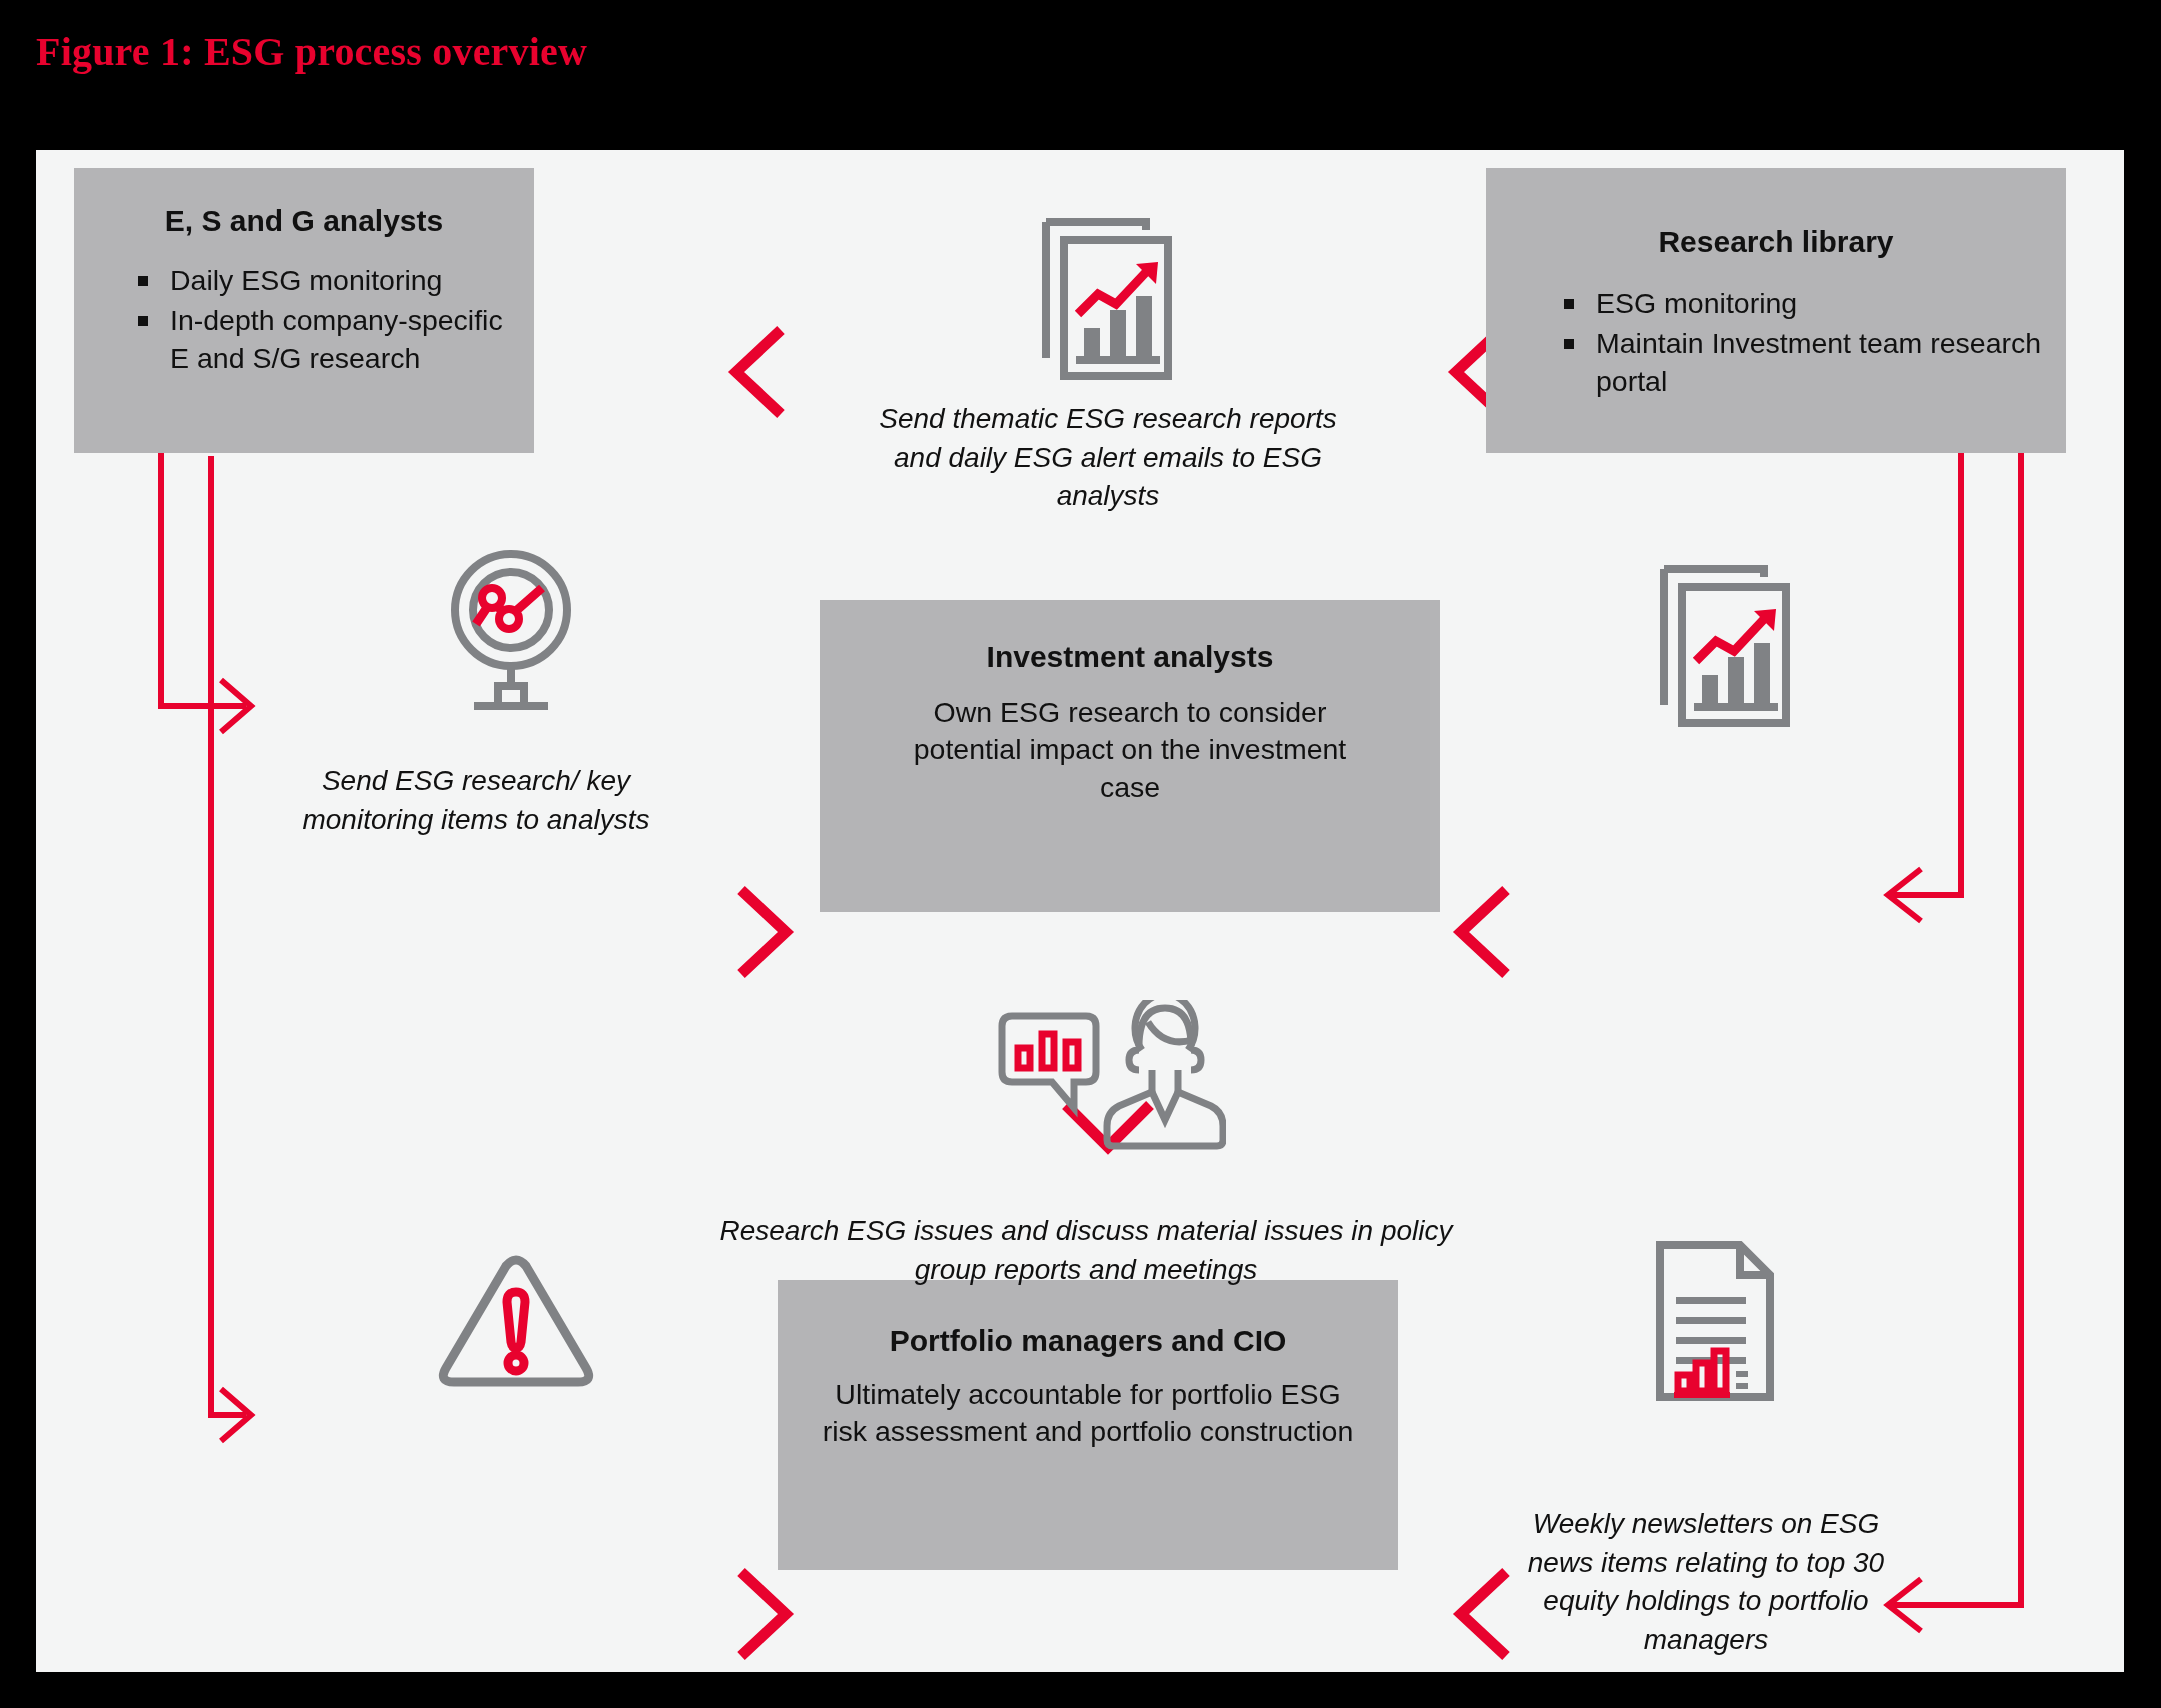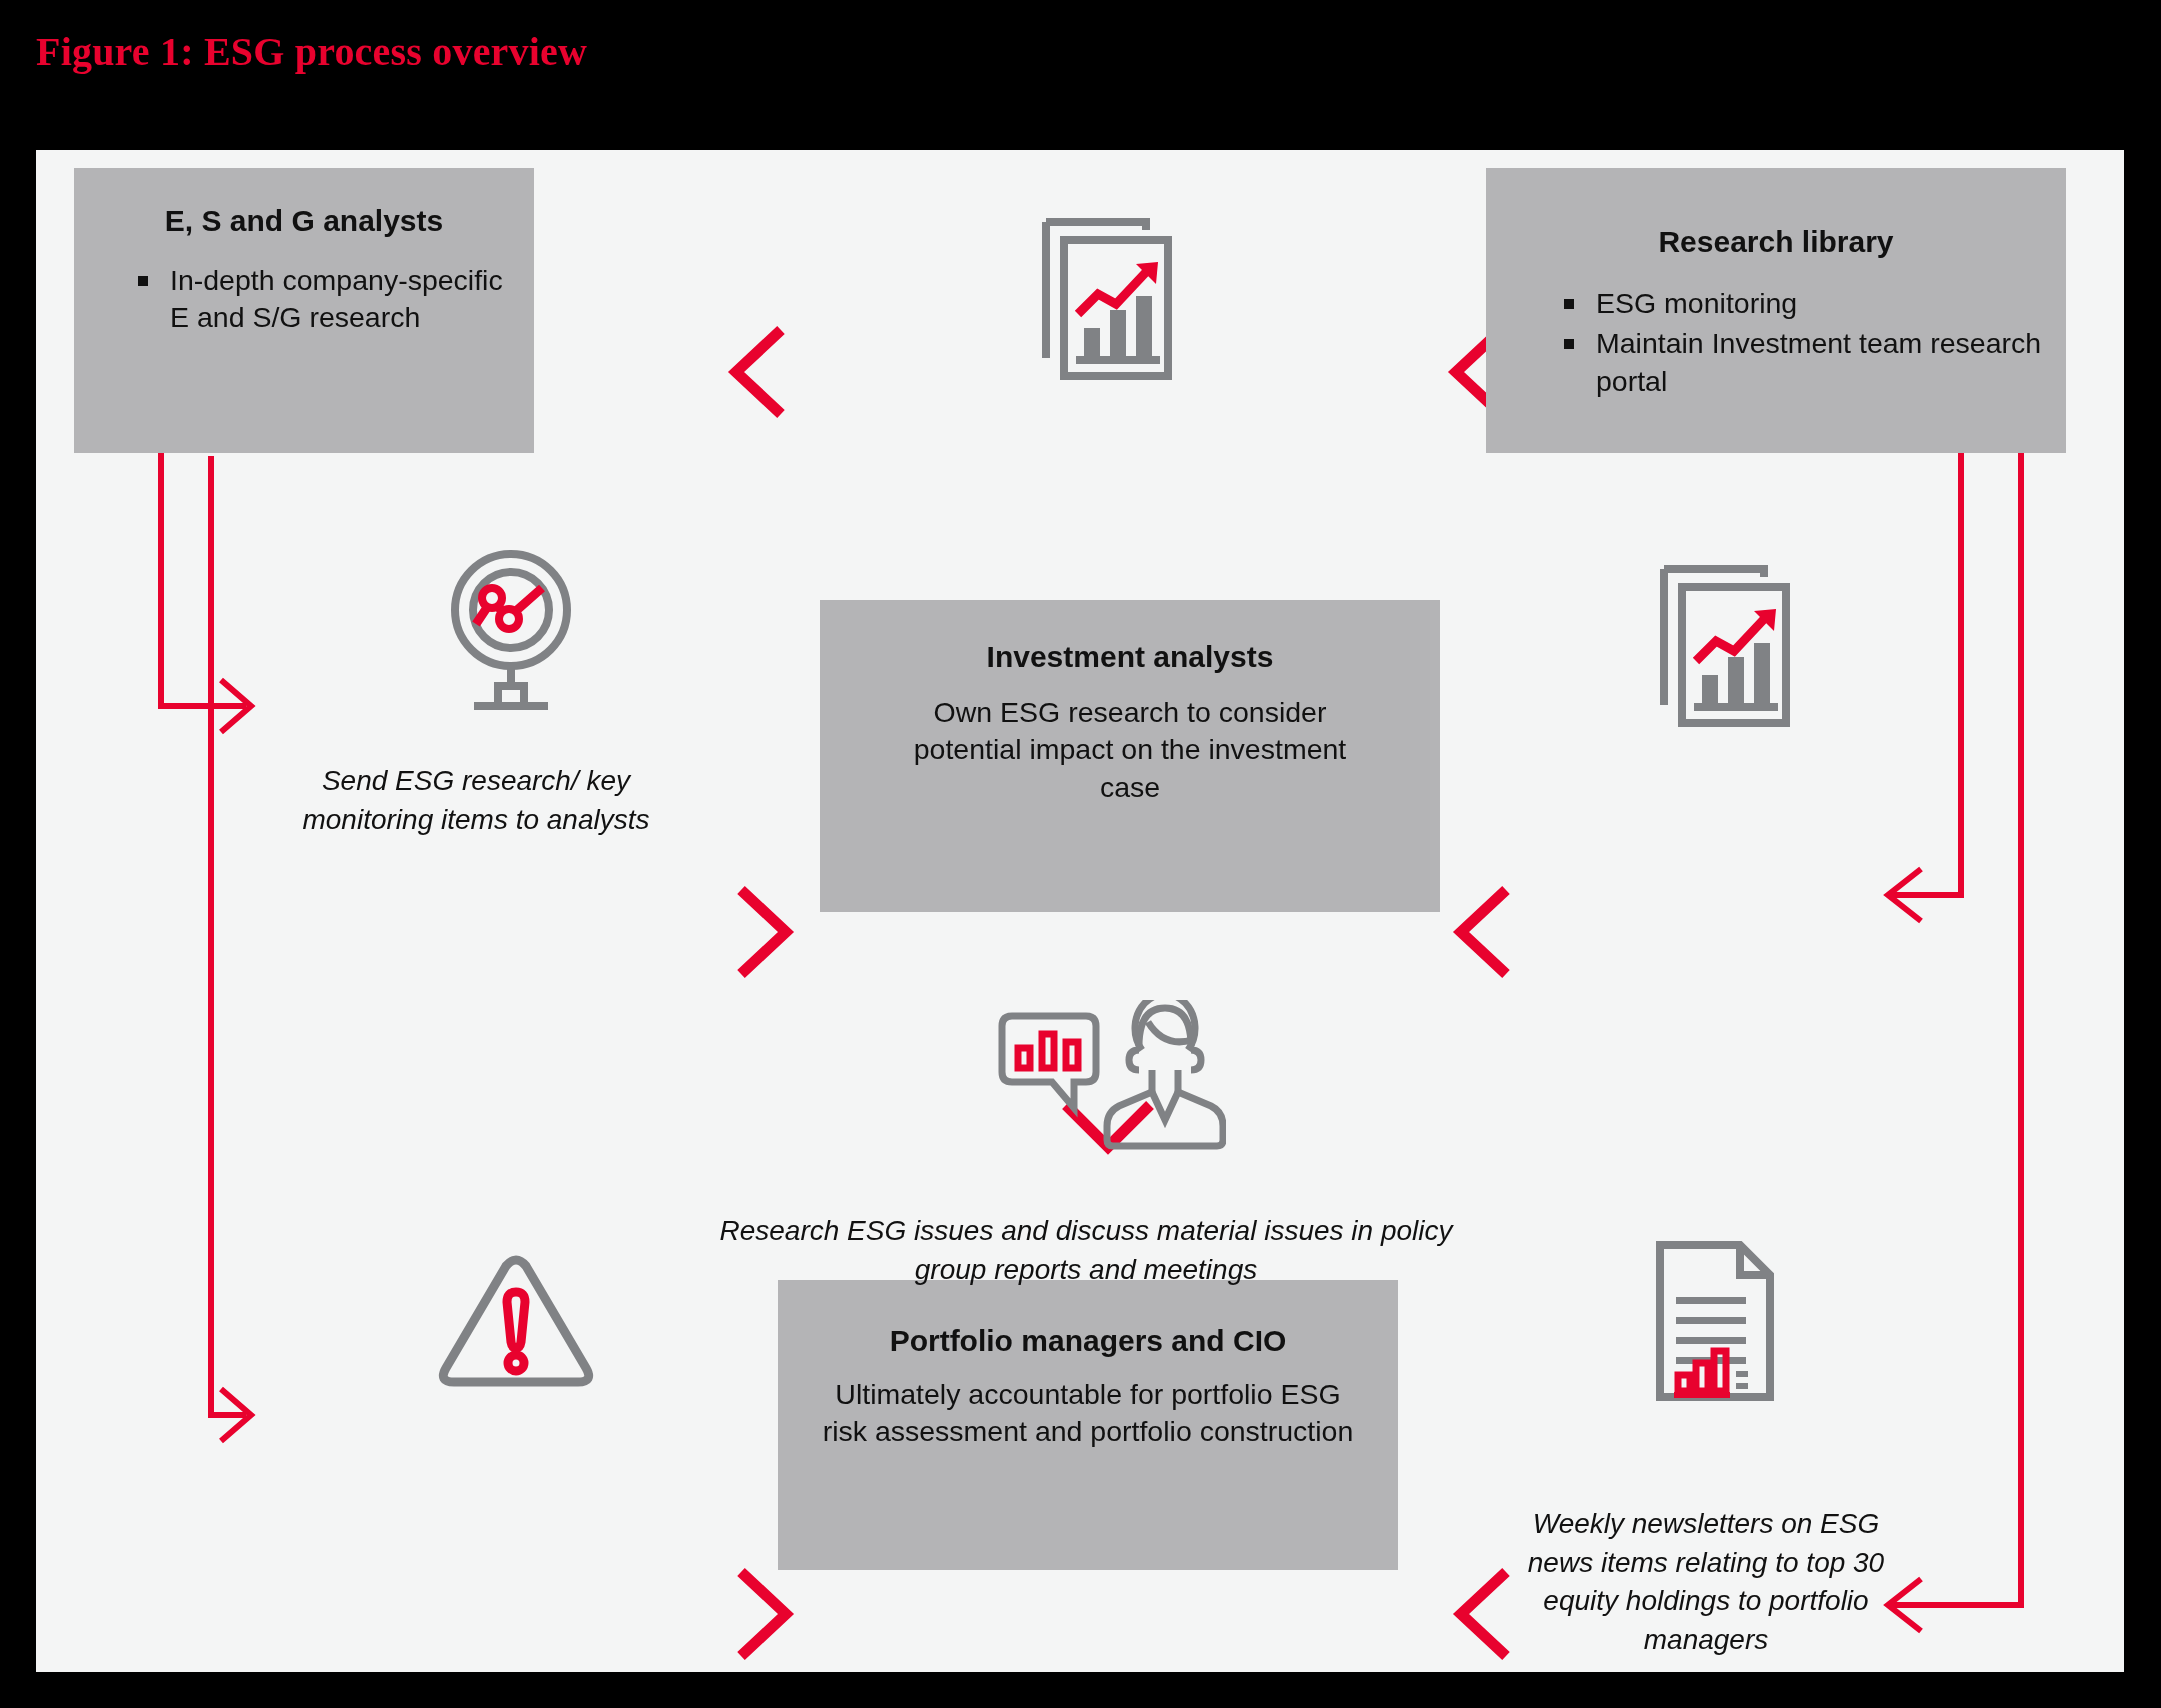--- a/index.html
+++ b/index.html
@@ -141,20 +141,21 @@
 
         <polyline points="1030,955 1072,997 1114,955"></polyline>
 
         <polyline points="1030,1268 1072,1310 1114,1268"></polyline>
       </g>
     </svg>
 
     <div class="box" style="left:38px; top:18px; width:460px; height:285px;">
       <div class="box-title" style="padding-top:34px;">E, S and G analysts</div>
       <ul class="bullets" style="margin-top:22px; margin-left:58px; margin-right:24px;">
+        <li>Daily ESG monitoring</li>
         <li>In-depth company-specific E and S/G research</li>
       </ul>
     </div>
 
     <div class="box" style="left:1450px; top:18px; width:580px; height:285px;">
       <div class="box-title" style="padding-top:55px;">Research library</div>
       <ul class="bullets" style="margin-top:24px; margin-left:72px; margin-right:24px;">
         <li>ESG monitoring</li>
         <li>Maintain Investment team research portal</li>
       </ul>
@@ -281,20 +282,21 @@
         </g>
         <g fill="none" stroke="#E8022E" stroke-width="7">
           <rect x="34" y="140" width="12" height="16"></rect>
           <rect x="52" y="128" width="12" height="28"></rect>
           <rect x="70" y="116" width="12" height="40"></rect>
         </g>
         <rect x="30" y="157" width="56" height="6" fill="#E8022E"></rect>
       </svg>
     </div>
 
+    <div class="caption" style="left:822px; top:250px; width:500px;">Send thematic ESG research reports and daily ESG alert emails to ESG analysts</div>
 
     <div class="caption" style="left:250px; top:612px; width:380px;">Send ESG research/ key monitoring items to analysts</div>
 
 
     <div class="caption" style="left:655px; top:1062px; width:790px;">Research ESG issues and discuss material issues in policy group reports and meetings</div>
 
 
     <div class="caption" style="left:1480px; top:1355px; width:380px;">Weekly newsletters on ESG news items relating to top 30 equity holdings to portfolio managers</div>
 
   </div>

